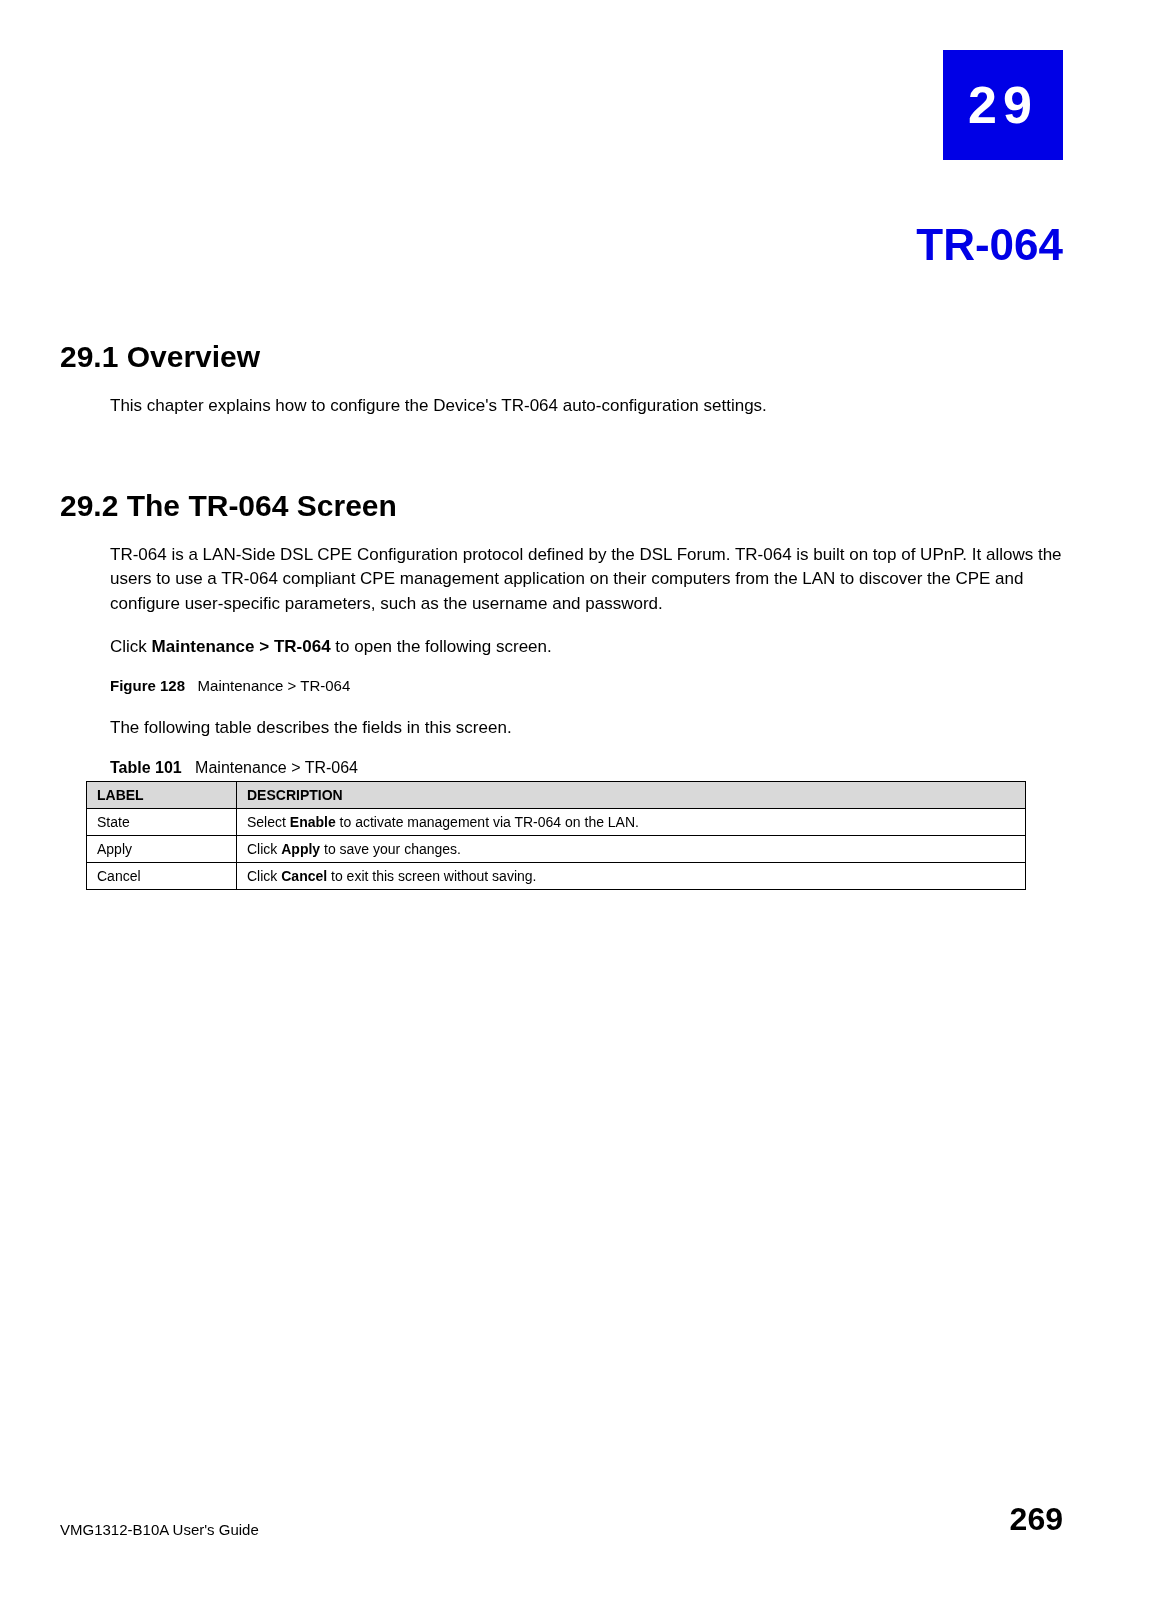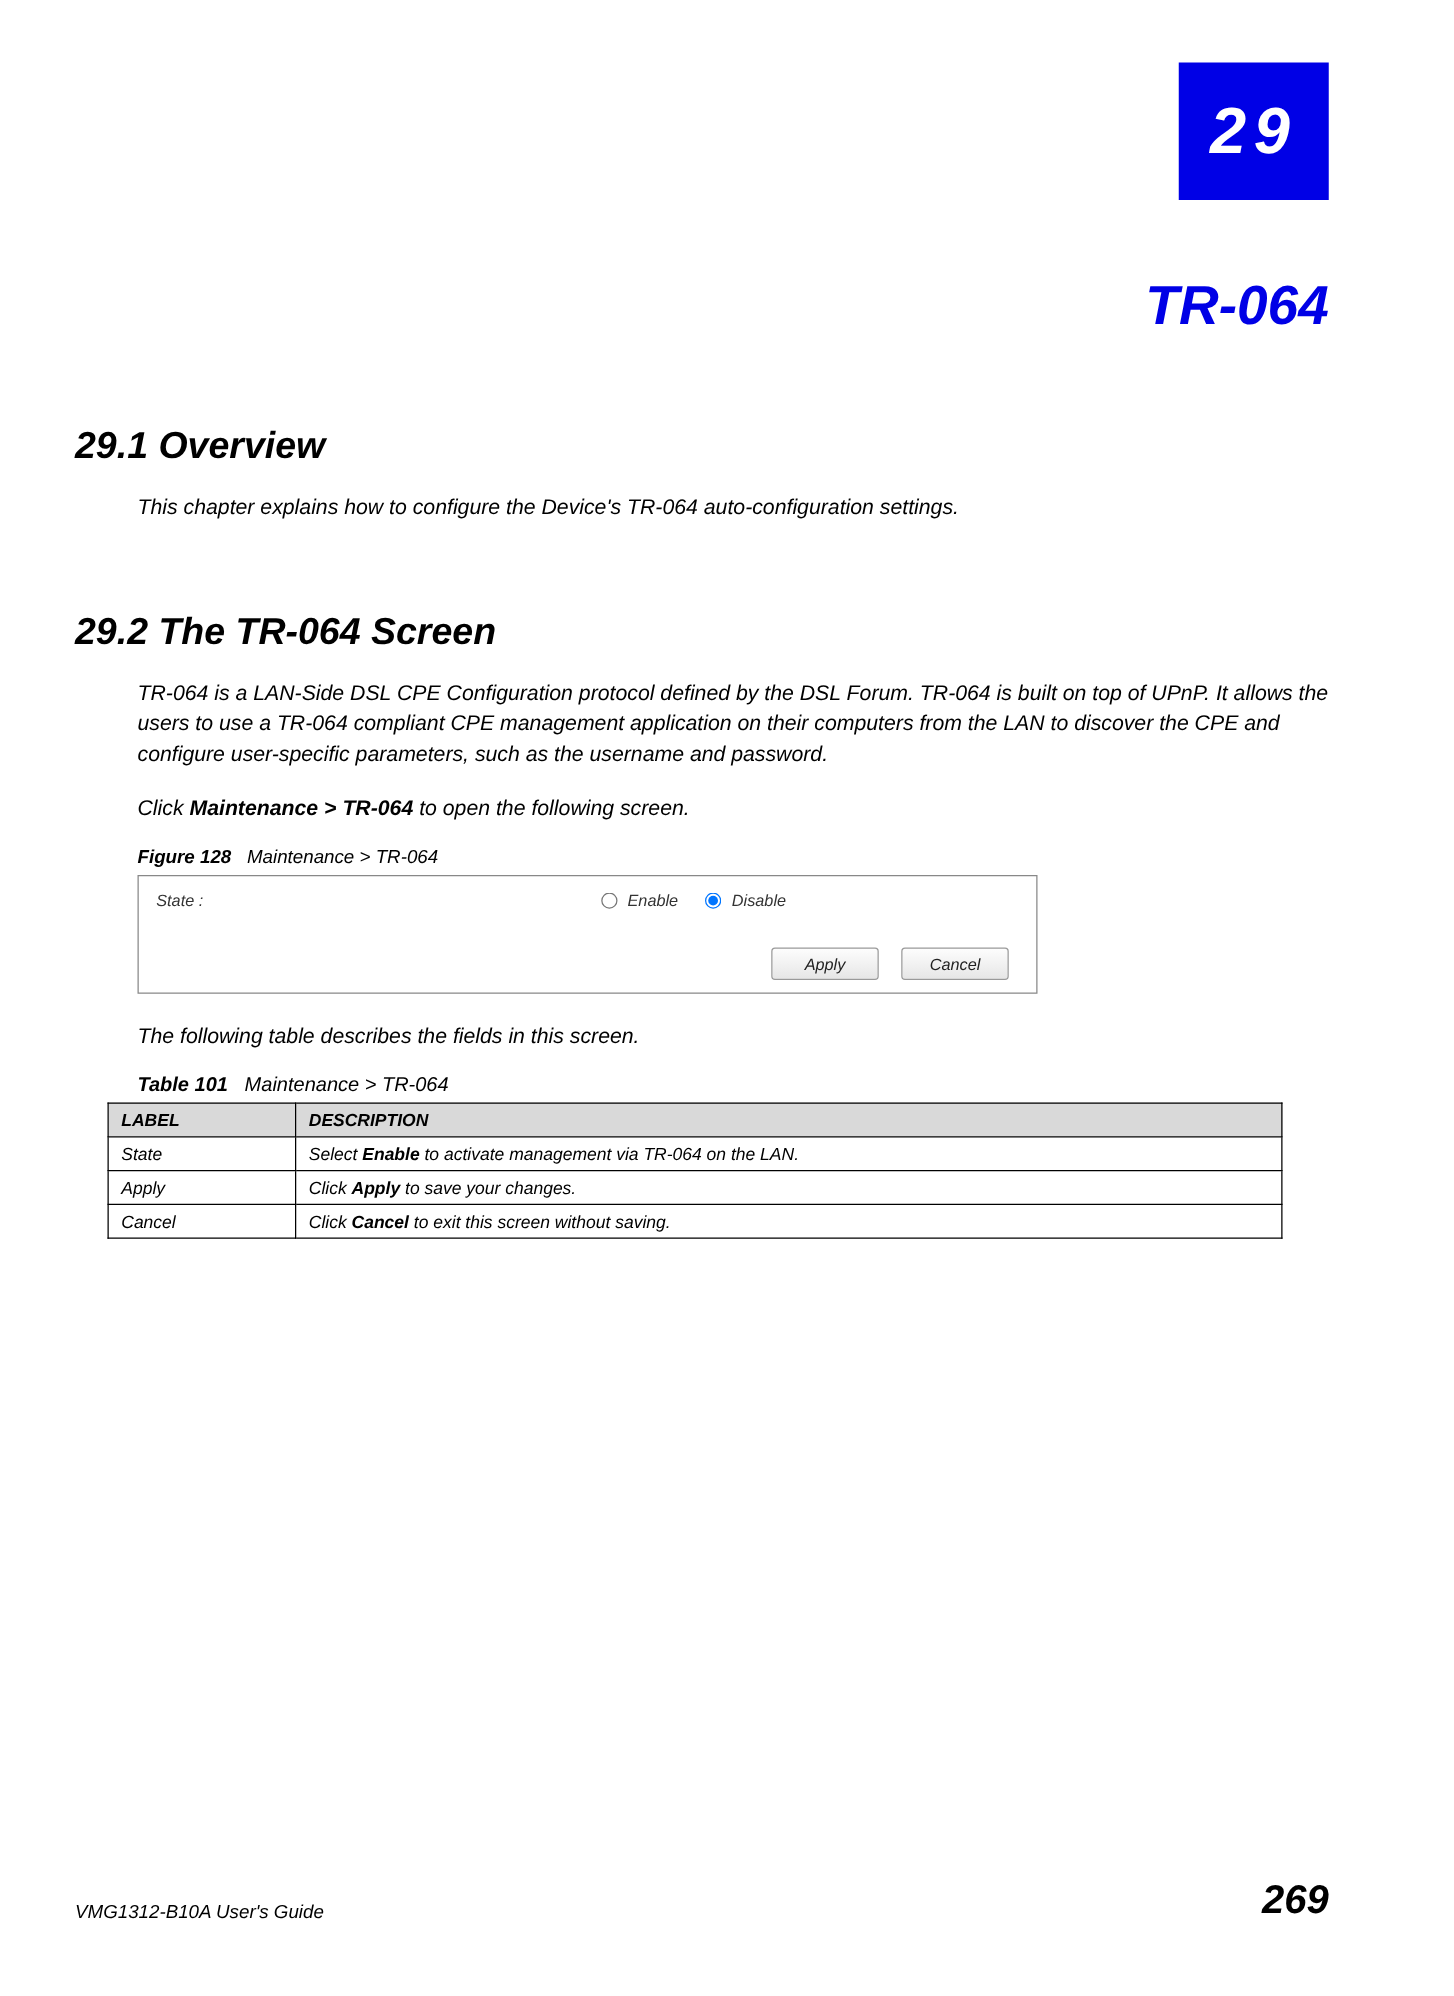--- a/index.html
+++ b/index.html
@@ -1,16 +1,16 @@
 <!DOCTYPE html>
 <html><head>
   <meta charset="utf-8">
   <style>
     @page { margin: 0; }
-    * { box-sizing: border-box; font-style: italic; }
+    * { box-sizing: border-box; }
     body {
       margin: 0;
       padding: 0;
       width: 1163px;
       height: 1597px;
       font-family: Verdana, Geneva, sans-serif;
       background: #fff;
       color: #000;
       position: relative;
     }
@@ -164,35 +164,20 @@
   <h2 class="section-heading">29.2  The TR-064 Screen</h2>
   <p class="body-text">TR-064 is a LAN-Side DSL CPE Configuration protocol defined by the DSL Forum. TR-064 is built on top of UPnP. It allows the users to use a TR-064 compliant CPE management application on their computers from the LAN to discover the CPE and configure user-specific parameters, such as the username and password.</p>
   <p class="body-text">
     <span>Click </span><span class="bold">Maintenance &gt; TR-064</span><span> to open the following screen.</span>
   </p>
 
   <p class="figure-caption">
     <span class="fig-label">Figure 128</span>&nbsp;&nbsp;&nbsp;<span>Maintenance &gt; TR-064</span>
   </p>
 
-  <div class="screenshot-figure">
-    <div class="state-row">
-      <span class="state-label">State :</span>
-      <span class="radio-group">
-        <input type="radio" name="state" style="">
-        <span>Enable</span>
-        <input type="radio" name="state" checked="" style="">
-        <span>Disable</span>
-      </span>
-    </div>
-    <div class="btn-row">
-      <button class="btn">Apply</button>
-      <button class="btn">Cancel</button>
-    </div>
-  </div>
 
   <p class="body-text" style="margin-top:22px;">The following table describes the fields in this screen.</p>
 
   <p class="table-caption">
     <span class="tbl-label">Table 101</span>&nbsp;&nbsp;&nbsp;<span>Maintenance &gt; TR-064</span>
   </p>
 
   <table class="fields">
     <thead>
       <tr>

